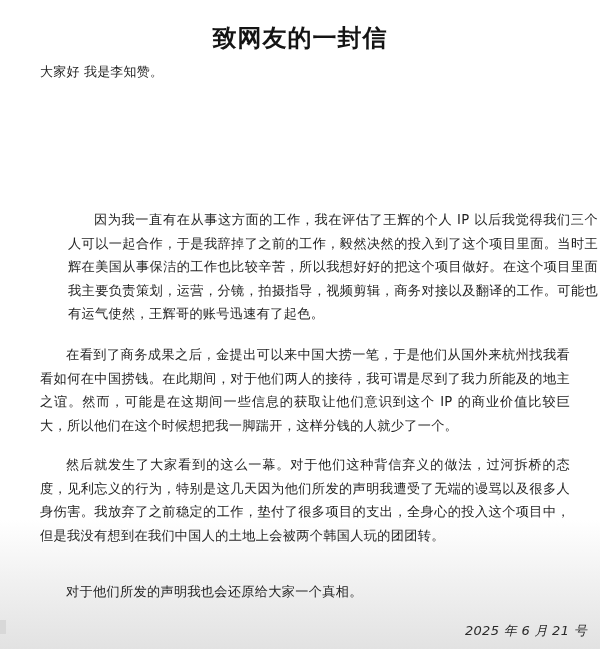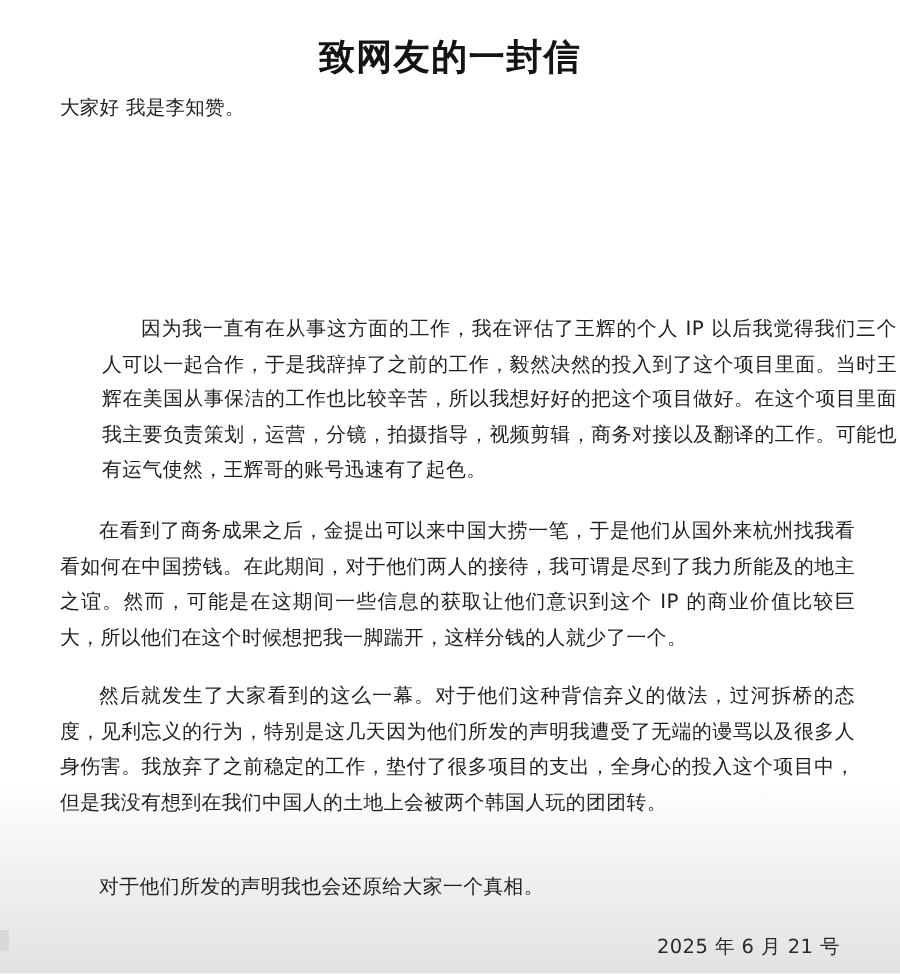--- a/index.html
+++ b/index.html
@@ -51,24 +51,25 @@
       color: #1f1f1f;
     }
     .p1 { top: 96px; }
     .p2 { top: 208px; margin-left: 28px; }
     .p3 { top: 343px; }
     .p4 { top: 453px; }
     .p5 { top: 557px; margin-top: 23px; }
     .date {
       position: absolute;
       top: 622px;
-      right: 40px;
+      right: 13px;
       font-size: 13px;
       letter-spacing: 0.3px;
       color: #2a2a2a;
+      font-style: italic;
     }
     .edge-mark {
       position: absolute;
       left: 0;
       top: 620px;
       width: 6px;
       height: 14px;
       background: #d8d8d8;
     }
   </style>

